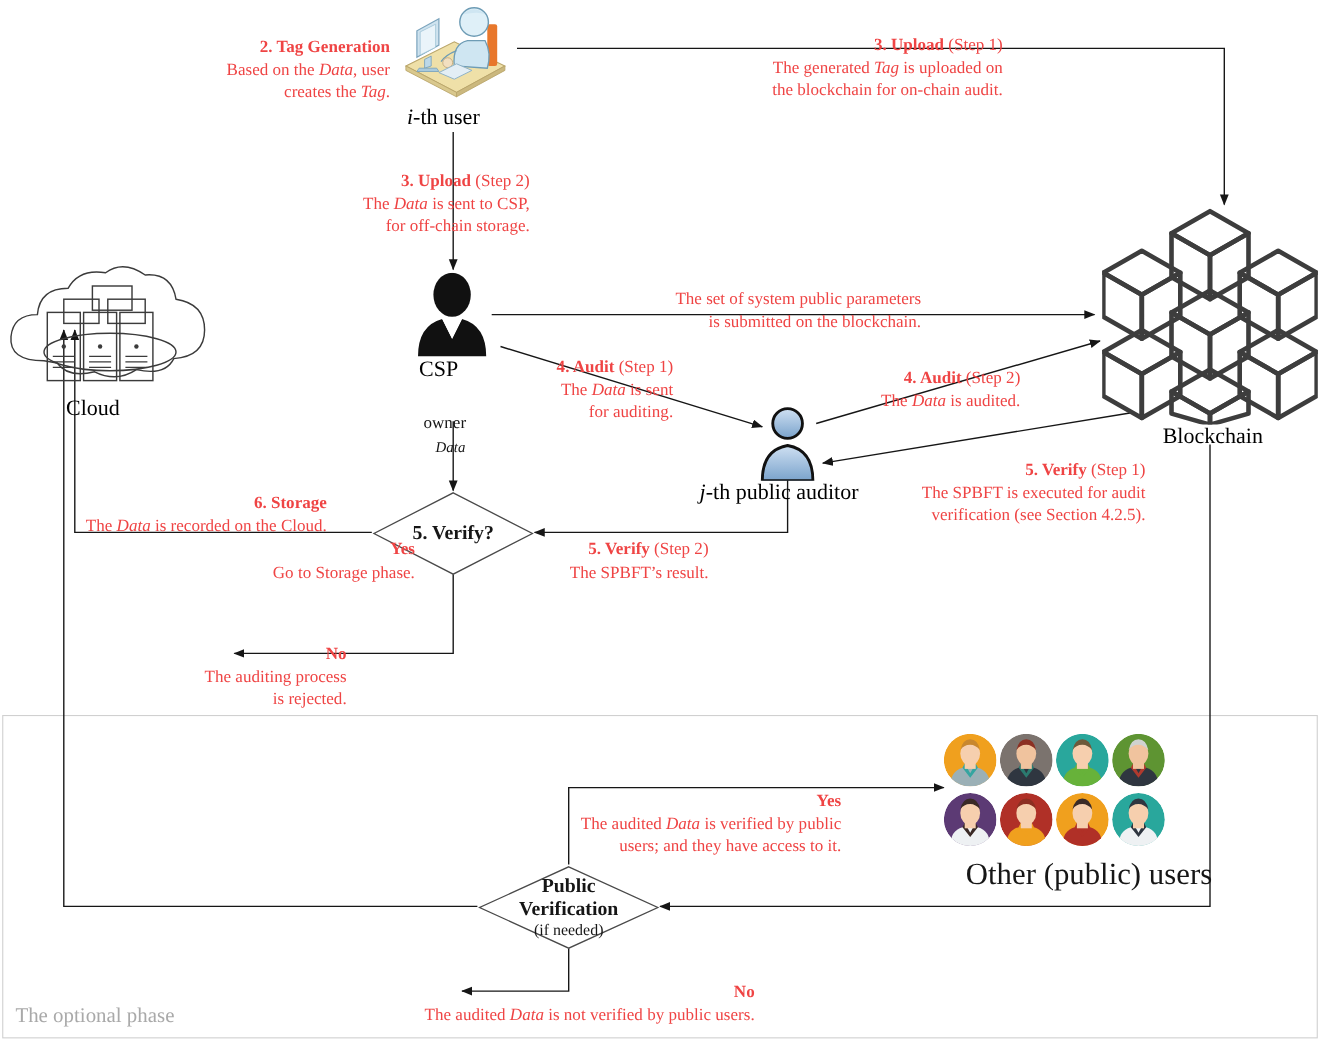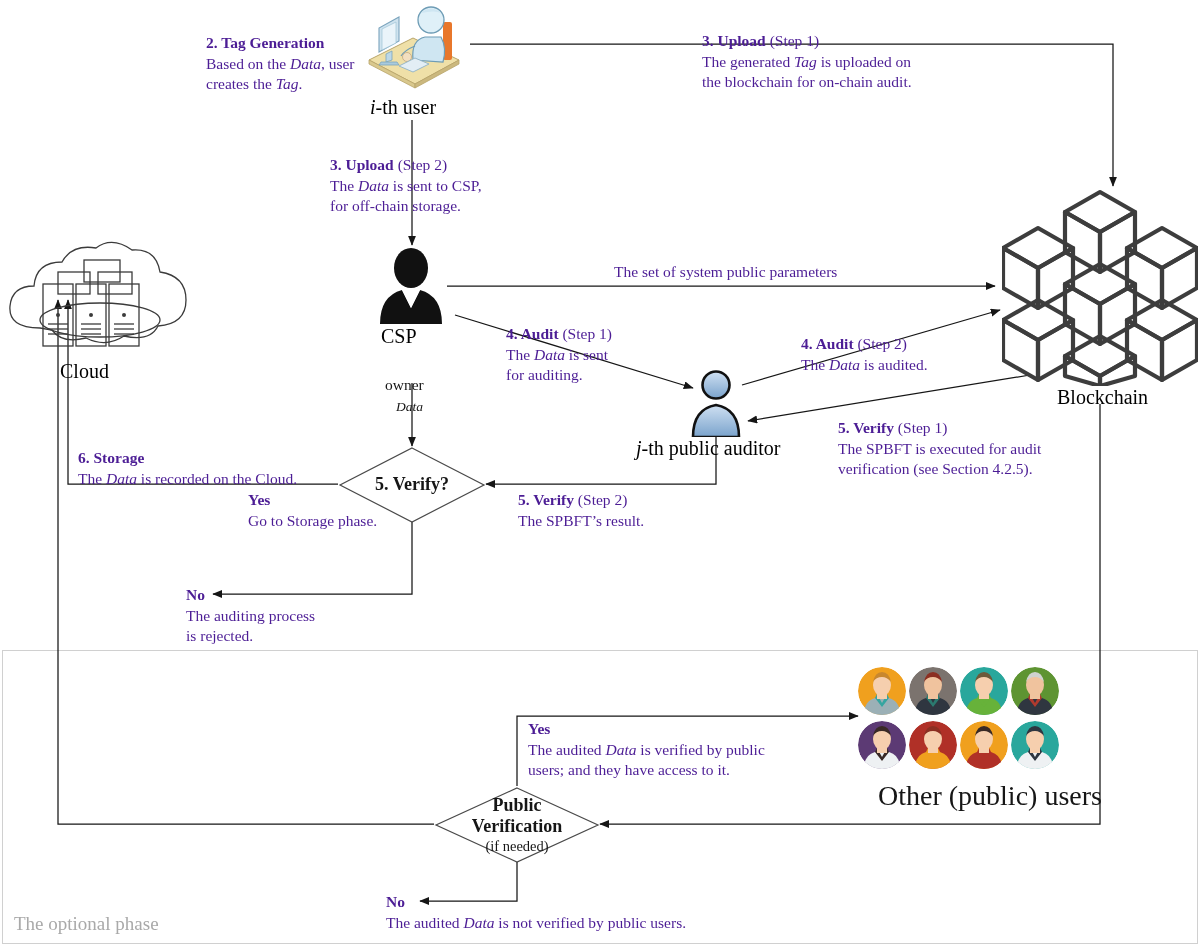--- a/index.html
+++ b/index.html
@@ -23,21 +23,22 @@
     width: 1200px; height: 946px;
     pointer-events: none;
   }
 
   
   .note {
     position: absolute;
     font-size: 15.5px;
     line-height: 1.33;
     white-space: nowrap;
-    color: #4c1d95;
+    color: #ef4444;
+    text-align: right;
   }
   .note .hd { font-weight: bold; }
   .note .it { font-style: italic; }
   .lbl {
     position: absolute;
     font-size: 20px;
     white-space: nowrap;
     color: #000000;
   }
   .lbl .it { font-style: italic; }
@@ -305,20 +306,21 @@
     </div>
 
   <div class="note" style="left:330px; top:155px;">
       <div><span class="hd">3. Upload</span><span> (Step 2)</span></div>
       <div><span>The </span><span class="it">Data</span><span> is sent to CSP,</span></div>
       <div><span>for off-chain storage.</span></div>
     </div>
 
   <div class="note" style="left:614px; top:262px;">
       <div><span>The set of system public parameters</span></div>
+      <div><span>is submitted on the blockchain.</span></div>
     </div>
 
   <div class="note" style="left:506px; top:324px;">
       <div><span class="hd">4. Audit</span><span> (Step 1)</span></div>
       <div><span>The </span><span class="it">Data</span><span> is sent</span></div>
       <div><span>for auditing.</span></div>
     </div>
 
   <div class="note" style="left:801px; top:334px;">
       <div><span class="hd">4. Audit</span><span> (Step 2)</span></div>

